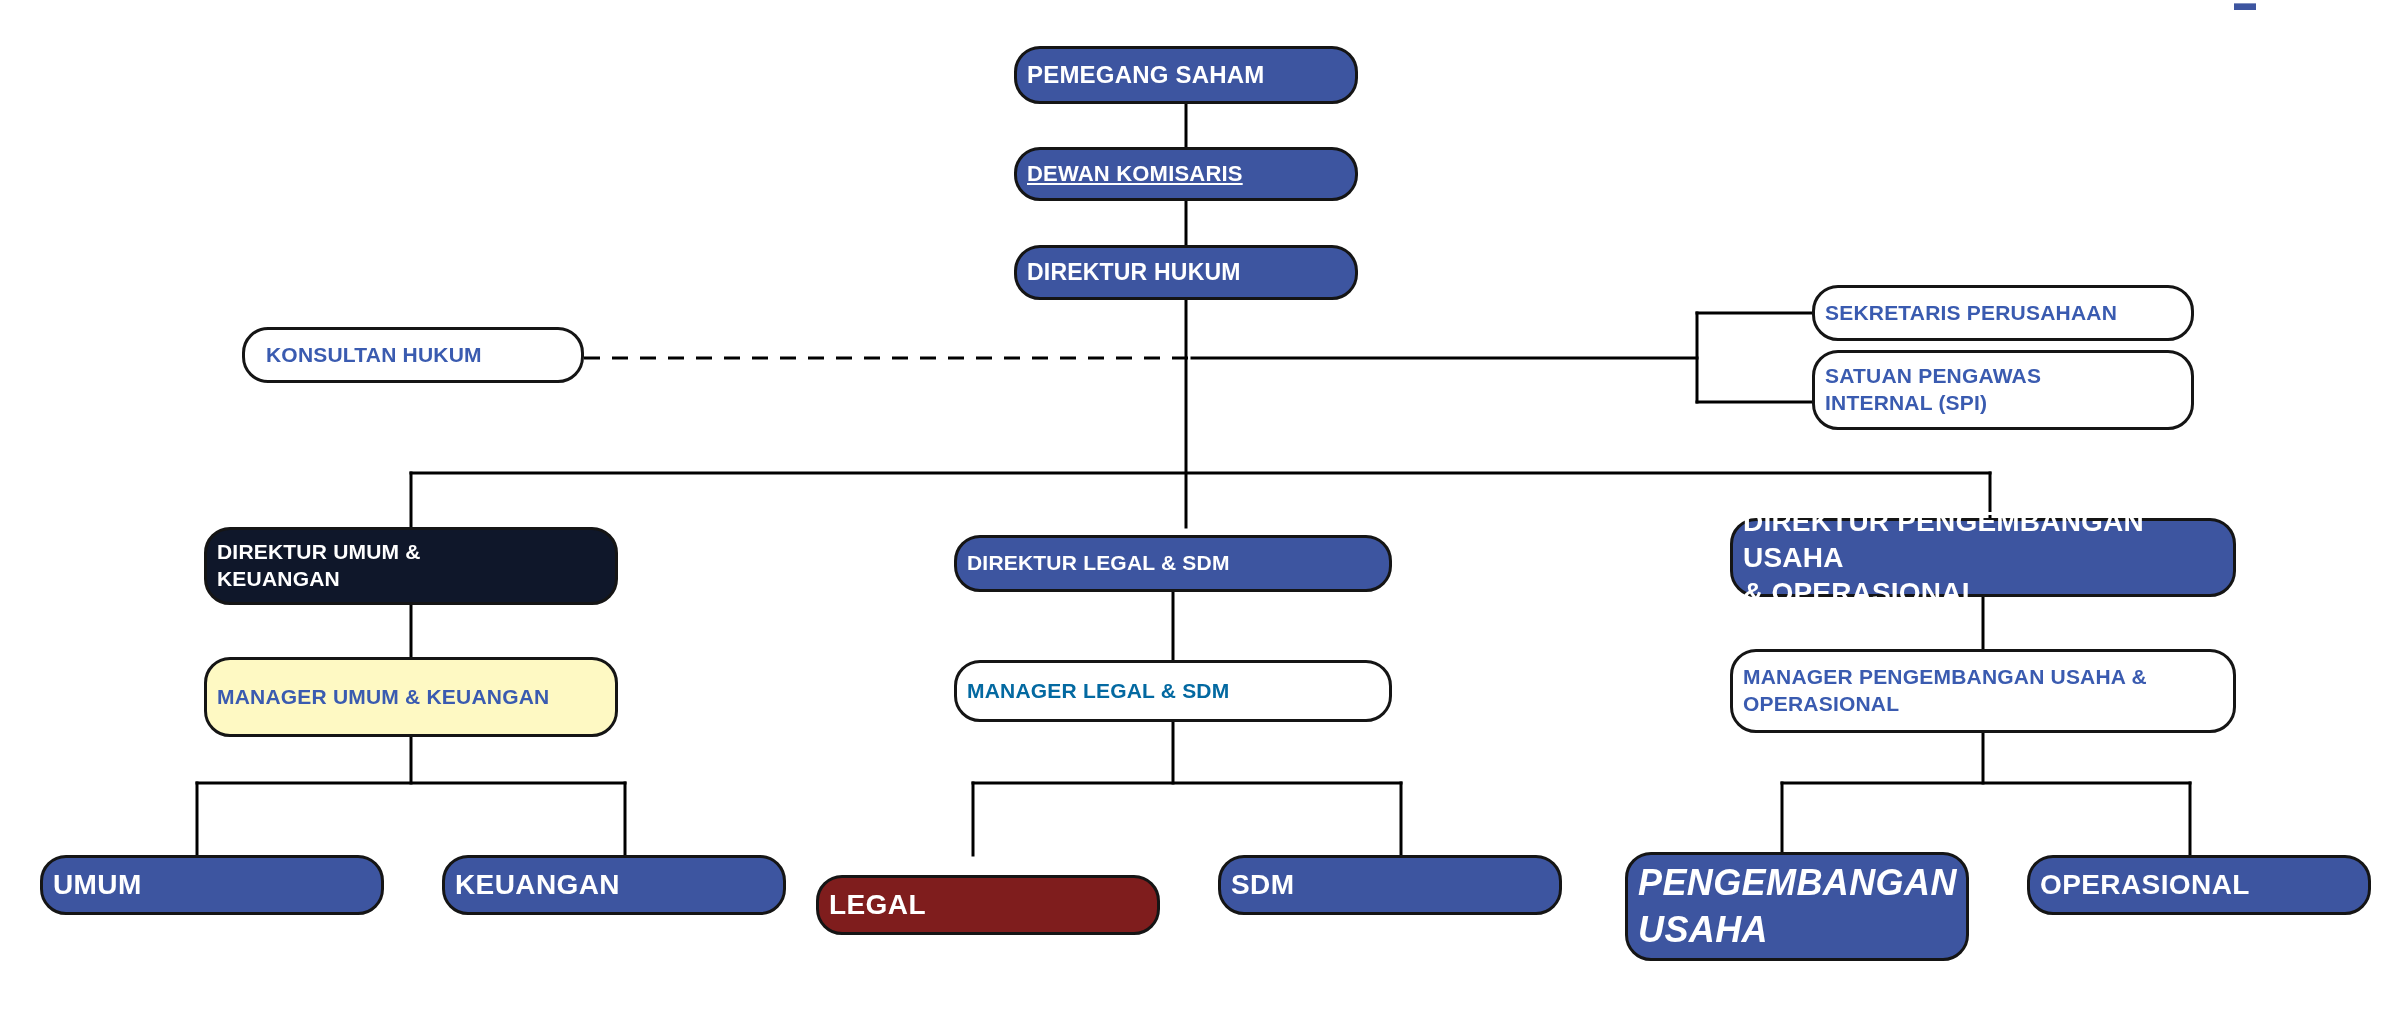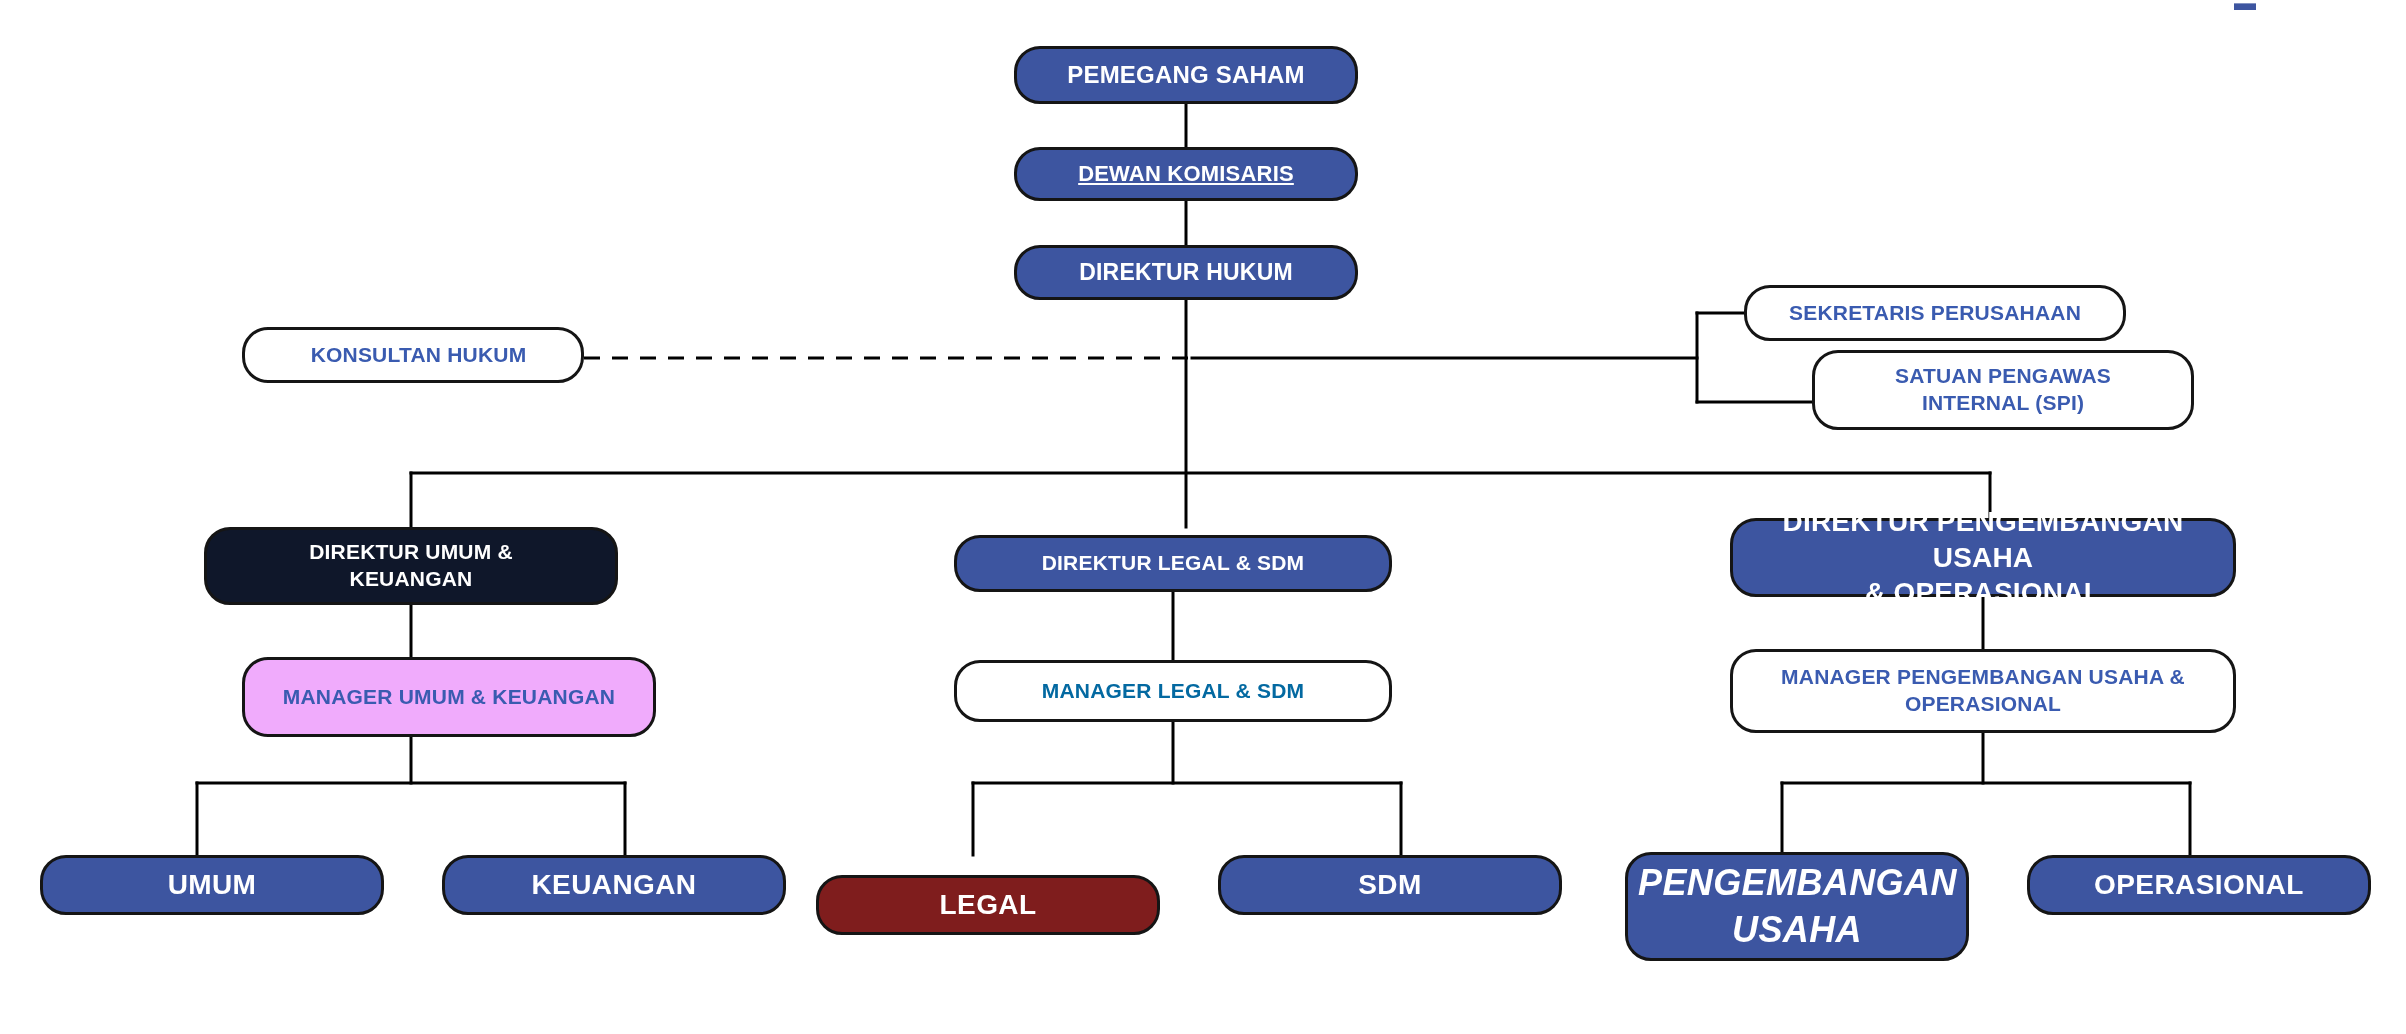--- a/index.html
+++ b/index.html
@@ -27,21 +27,21 @@
     width: 2406px;
     height: 1034px;
     display: block;
   }
   .node-box {
     position: absolute;
     box-sizing: border-box;
     display: flex;
     align-items: center;
     justify-content: center;
-    text-align: center;
+    text-align: left;
     border: 3px solid #000000;
     border-radius: 22px;
     line-height: 1.28;
     letter-spacing: 0.2px;
     -webkit-font-smoothing: antialiased;
   }
   .node-filled {
     background: #3d55a0;
     color: #ffffff;
     font-weight: bold;
@@ -109,42 +109,42 @@
   <div id="node-layer">
       <div class="node-box node-filled" style="left: 1014px; top: 46px; width: 344px; height: 58px; border-radius: 26px; border-color: rgb(21, 21, 21); background: rgb(61, 85, 160); color: rgb(255, 255, 255);">
         <span class="node-label" style="font-size: 24px;">PEMEGANG SAHAM</span>
       </div>
       <div class="node-box node-filled" style="left: 1014px; top: 147px; width: 344px; height: 54px; border-radius: 26px; border-color: rgb(21, 21, 21); background: rgb(61, 85, 160); color: rgb(255, 255, 255); text-decoration: underline;">
         <span class="node-label" style="font-size: 22px;">DEWAN KOMISARIS</span>
       </div>
       <div class="node-box node-filled" style="left: 1014px; top: 245px; width: 344px; height: 55px; border-radius: 26px; border-color: rgb(21, 21, 21); background: rgb(61, 85, 160); color: rgb(255, 255, 255);">
         <span class="node-label" style="font-size: 23px;">DIREKTUR HUKUM</span>
       </div>
-      <div class="node-box node-outline" style="left: 1744px; top: 285px; width: 382px; height: 56px; border-radius: 26px; border-color: rgb(21, 21, 21); background: rgb(255, 255, 255); color: rgb(58, 91, 176);">
+      <div class="node-box node-outline" style="left: 1812px; top: 285px; width: 382px; height: 56px; border-radius: 26px; border-color: rgb(21, 21, 21); background: rgb(255, 255, 255); color: rgb(58, 91, 176);">
         <span class="node-label" style="font-size: 21px;">SEKRETARIS PERUSAHAAN</span>
       </div>
       <div class="node-box node-outline" style="left: 1812px; top: 350px; width: 382px; height: 80px; border-radius: 26px; border-color: rgb(21, 21, 21); background: rgb(255, 255, 255); color: rgb(58, 91, 176);">
         <span class="node-label" style="font-size: 21px;">SATUAN PENGAWAS
 INTERNAL (SPI)</span>
       </div>
       <div class="node-box node-outline" style="left: 242px; top: 327px; width: 342px; height: 56px; border-radius: 26px; border-color: rgb(21, 21, 21); background: rgb(255, 255, 255); color: rgb(58, 91, 176);">
         <span class="node-label" style="font-size: 21px; padding-left: 21px;">KONSULTAN HUKUM</span>
       </div>
       <div class="node-box node-filled" style="left: 204px; top: 527px; width: 414px; height: 78px; border-radius: 26px; border-color: rgb(21, 21, 21); background: #0f172a; color: rgb(255, 255, 255);">
         <span class="node-label" style="font-size: 21px;">DIREKTUR UMUM &amp;
 KEUANGAN</span>
       </div>
       <div class="node-box node-filled" style="left: 954px; top: 535px; width: 438px; height: 57px; border-radius: 26px; border-color: rgb(21, 21, 21); background: rgb(61, 85, 160); color: rgb(255, 255, 255);">
         <span class="node-label" style="font-size: 21px;">DIREKTUR LEGAL &amp; SDM</span>
       </div>
       <div class="node-box node-filled" style="left: 1730px; top: 518px; width: 506px; height: 79px; border-radius: 26px; border-color: rgb(21, 21, 21); background: rgb(61, 85, 160); color: rgb(255, 255, 255);">
         <span class="node-label" style="font-size: 28px;">DIREKTUR PENGEMBANGAN USAHA
 &amp; OPERASIONAL</span>
       </div>
-      <div class="node-box node-outline" style="left: 204px; top: 657px; width: 414px; height: 80px; border-radius: 26px; border-color: rgb(21, 21, 21); background: #f0abfc; color: rgb(58, 91, 176); margin-left: 38px;">
+      <div class="node-box node-outline" style="left: 204px; top: 657px; width: 414px; height: 80px; border-radius: 26px; border-color: rgb(21, 21, 21); background: #fef9c3; color: rgb(58, 91, 176);">
         <span class="node-label" style="font-size: 21px;">MANAGER UMUM &amp; KEUANGAN</span>
       </div>
       <div class="node-box node-outline" style="left: 954px; top: 660px; width: 438px; height: 62px; border-radius: 26px; border-color: rgb(21, 21, 21); background: rgb(255, 255, 255); color: #0369a1;">
         <span class="node-label" style="font-size: 21px;">MANAGER LEGAL &amp; SDM</span>
       </div>
       <div class="node-box node-outline" style="left: 1730px; top: 649px; width: 506px; height: 84px; border-radius: 26px; border-color: rgb(21, 21, 21); background: rgb(255, 255, 255); color: rgb(58, 91, 176);">
         <span class="node-label" style="font-size: 21px;">MANAGER PENGEMBANGAN USAHA &amp;
 OPERASIONAL</span>
       </div>
       <div class="node-box node-filled" style="left: 40px; top: 855px; width: 344px; height: 60px; border-radius: 26px; border-color: rgb(21, 21, 21); background: rgb(61, 85, 160); color: rgb(255, 255, 255);">

